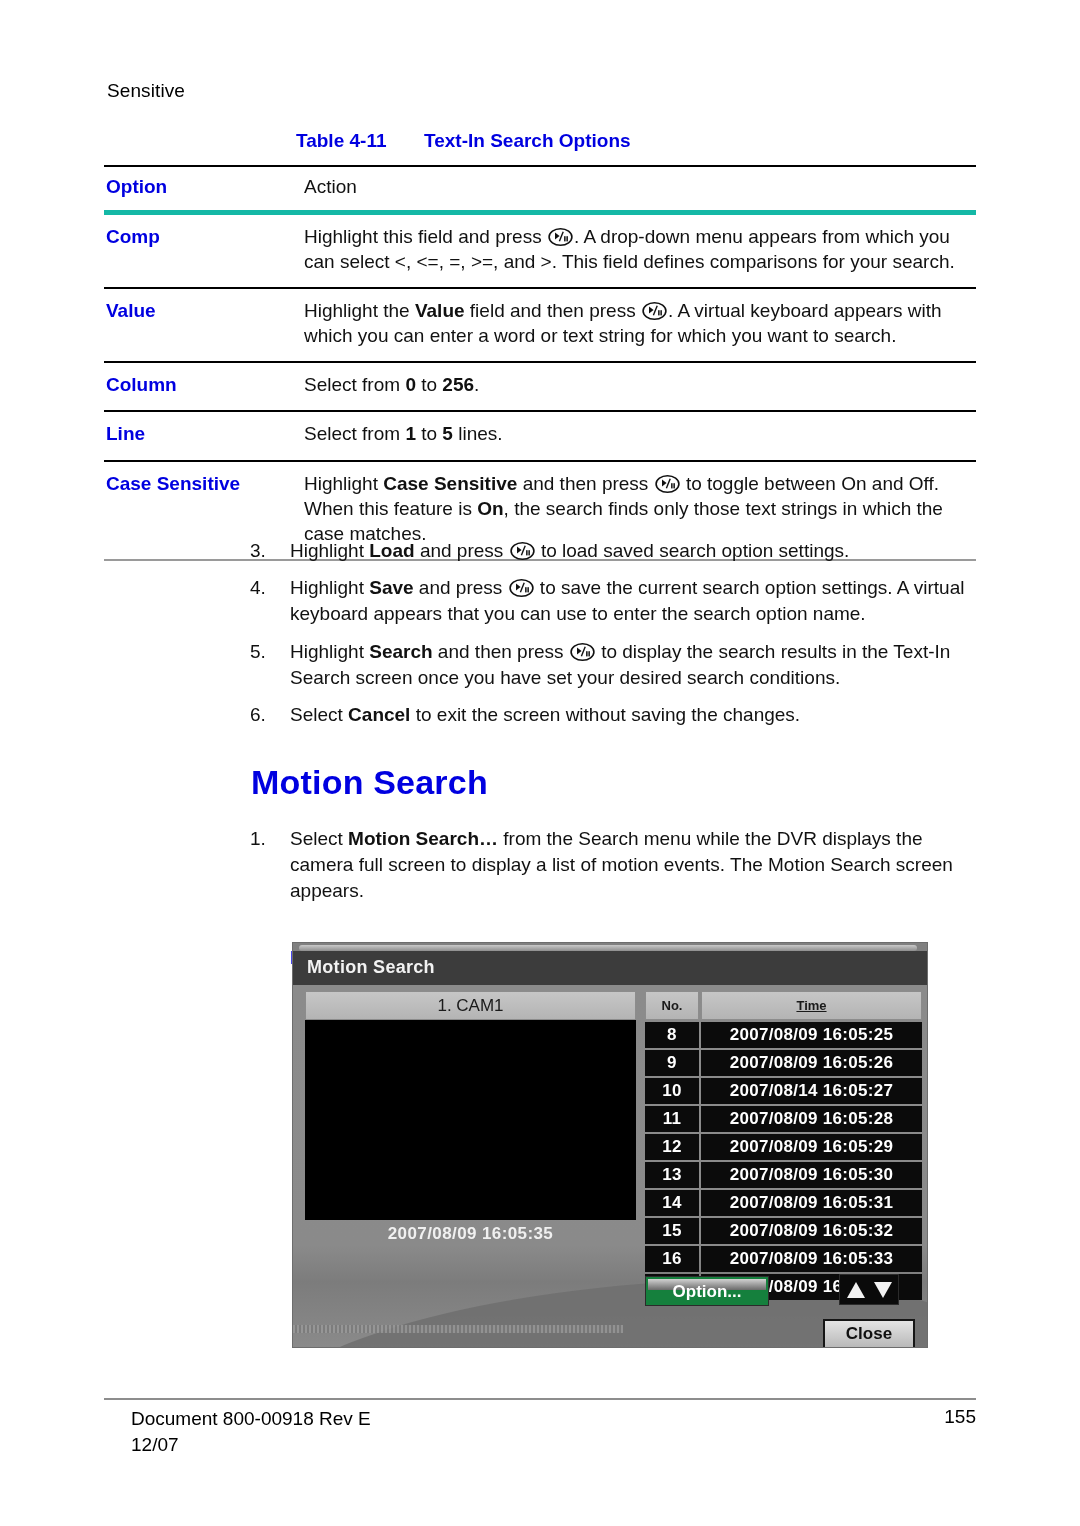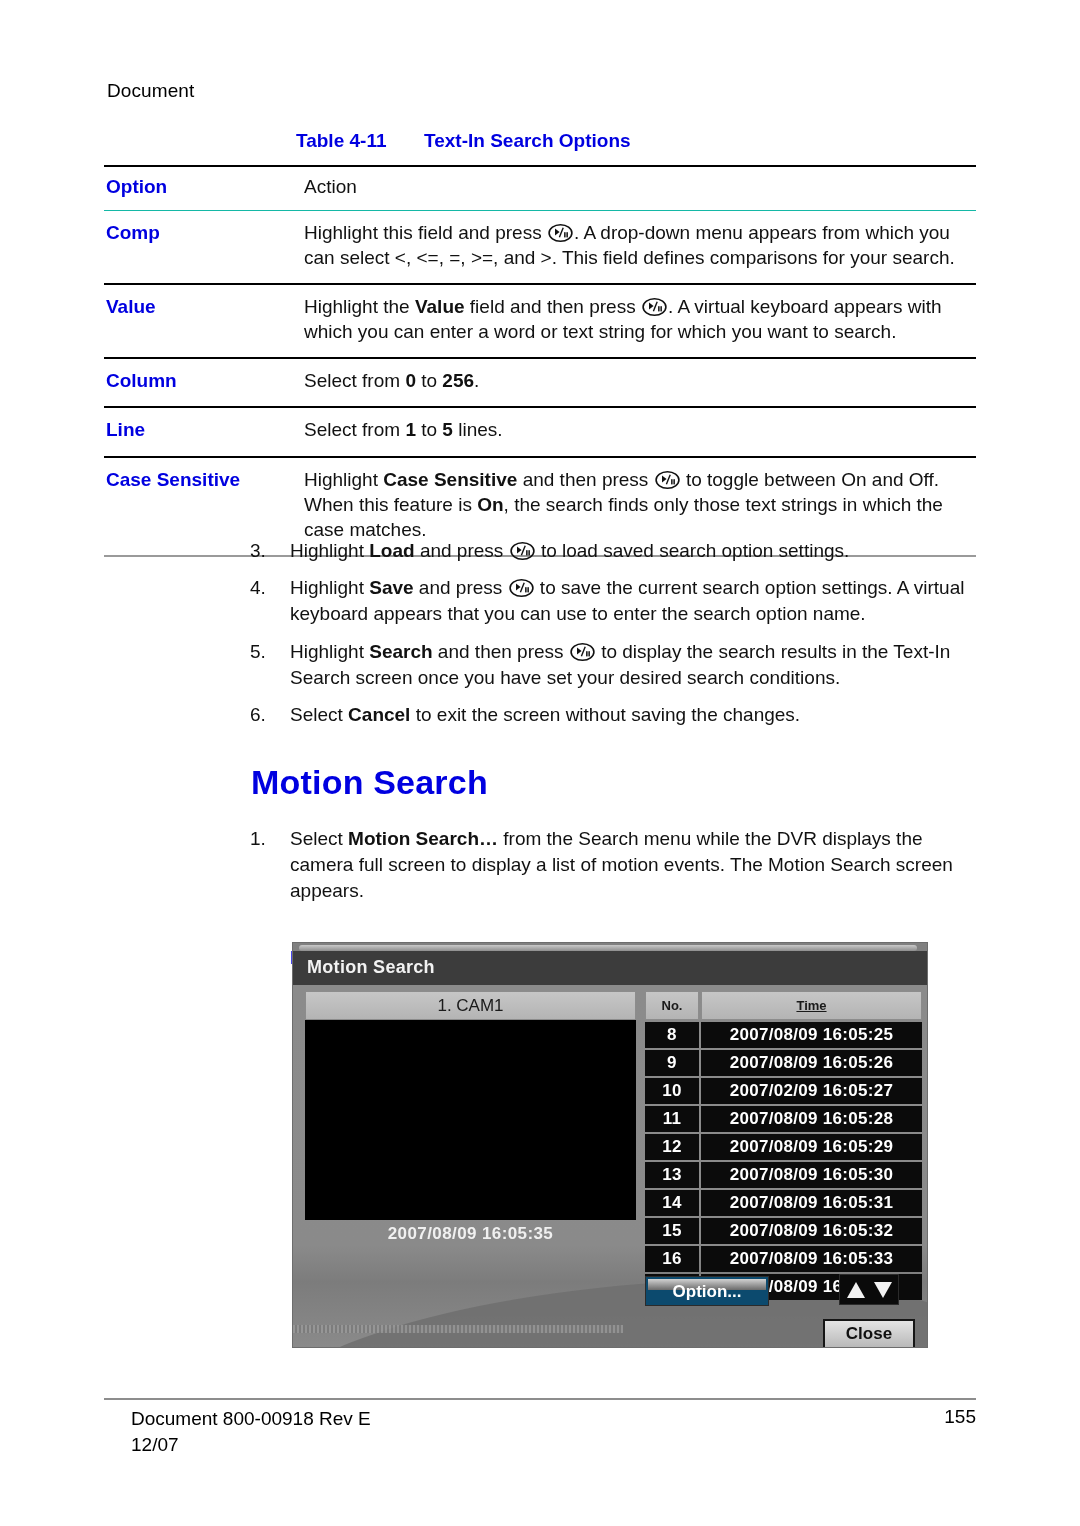--- a/index.html
+++ b/index.html
@@ -68,21 +68,21 @@
     padding: 9px 2px 13px 0px;
     font-size: 19px;
     line-height: 1.32;
     color: #111;
   }
   .opt-table tr.head td {
     padding-top: 7px;
     padding-bottom: 11px;
   }
   .rule-thin { border-top: 2px solid #000000; }
-  .rule-thick { border-top: 1px solid #14b8a6; }
+  .rule-thick { border-top: 5px solid #14b8a6; }
   .rule-bottom { border-top: 2px solid #9a9a9a; }
 
   b, strong { font-weight: bold; }
 
   
   .keyicon {
     display: inline-block;
     width: 25px;
     height: 18px;
     vertical-align: -3px;
@@ -297,21 +297,21 @@
   .lr-no { left: 0; width: 54px; text-align: center; }
   .lr-time { left: 56px; width: 221px; text-align: center; }
 
   
   .btn-option {
     position: absolute;
     left: 352px;
     top: 333px;
     width: 124px;
     height: 30px;
-    background: #0c4a6e;
+    background: #15803d;
     border: 1px solid #2b2b2b;
     box-sizing: border-box;
   }
   .btn-option .glint {
     position: absolute;
     left: 2px; top: 2px;
     width: calc(100% - 4px);
     height: 11px;
     background: linear-gradient(to bottom,#d2d2d2,#6a6a6a);
   }
@@ -378,21 +378,21 @@
     top: 1406px;
     font-size: 19px;
     color: #000;
   }
 </style>
 </head>
 <body>
 
 <div class="page">
 
-  <div class="runhead">Document</div>
+  <div class="runhead">Sensitive</div>
 
   <div class="table-caption">
     <span class="cap-num">Table 4-11</span><span>Text-In Search Options</span>
   </div>
 
   <table class="opt-table">
     <tbody id="opt-tbody">
         <tr class="head">
           <td class="c-opt rule-thin">Option</td>
           <td class="c-act rule-thin">Action</td>
@@ -519,21 +519,21 @@
         <div class="lrow">
           <div class="lr-no">8</div>
           <div class="lr-time">2007/08/09  16:05:25</div>
         </div>
         <div class="lrow">
           <div class="lr-no">9</div>
           <div class="lr-time">2007/08/09  16:05:26</div>
         </div>
         <div class="lrow">
           <div class="lr-no">10</div>
-          <div class="lr-time">2007/02/09  16:05:27</div>
+          <div class="lr-time">2007/08/14  16:05:27</div>
         </div>
         <div class="lrow">
           <div class="lr-no">11</div>
           <div class="lr-time">2007/08/09  16:05:28</div>
         </div>
         <div class="lrow">
           <div class="lr-no">12</div>
           <div class="lr-time">2007/08/09  16:05:29</div>
         </div>
         <div class="lrow">

